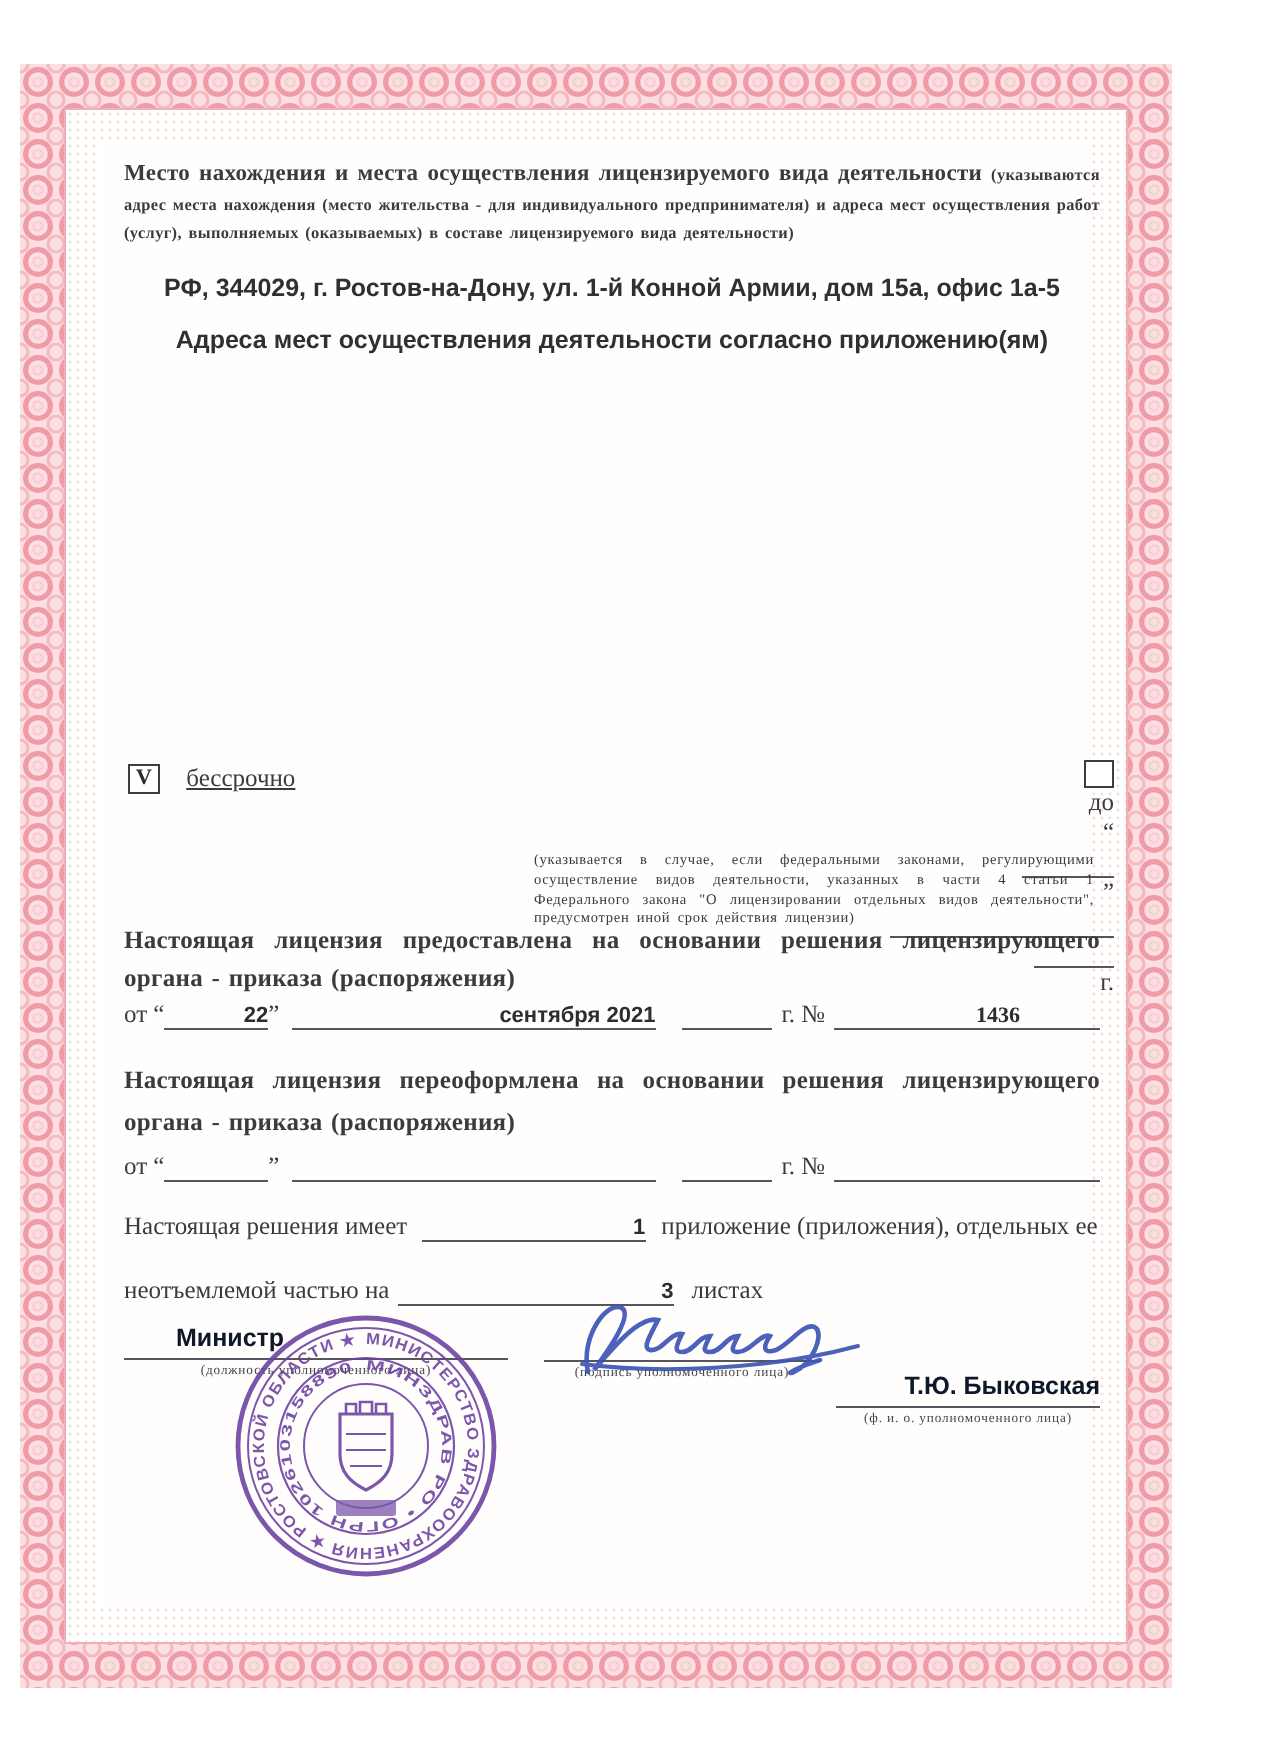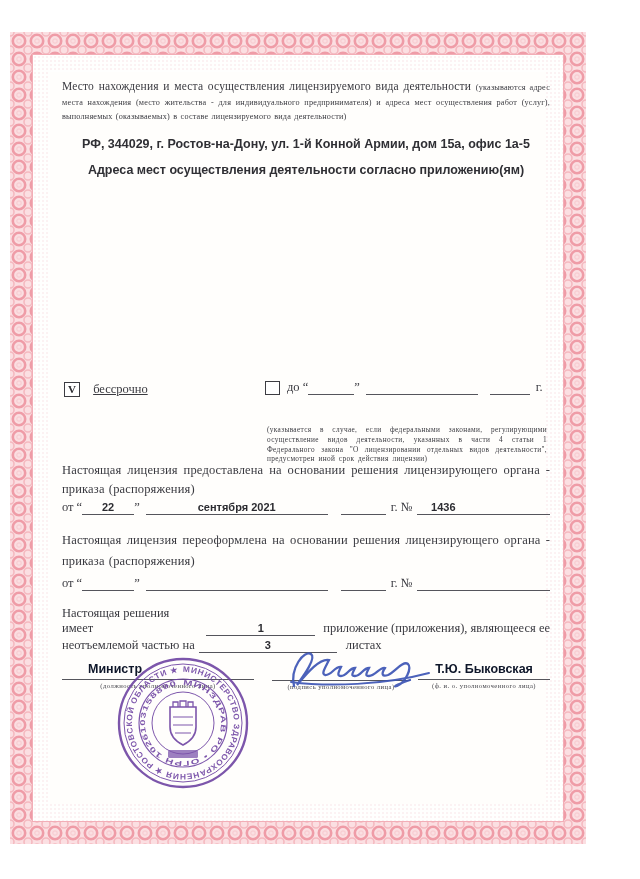--- a/index.html
+++ b/index.html
@@ -6,33 +6,33 @@
   body{width:640px;height:879px;background:#ffffff;position:relative;overflow:hidden;
        font-family:"Liberation Serif", serif;color:#3a3a40;}
   .abs{position:absolute;}
 
   
   #frame{left:10px;top:32px;}
 
   
   #content{left:62px;top:80px;width:488px;height:760px;font-size:12.5px;}
 
-  .serif-just{text-align:justify;word-spacing:1px;letter-spacing:.15px;line-height:19px;}
+  .serif-just{text-align:justify;word-spacing:1px;letter-spacing:.15px;line-height:19px;font-weight:bold;}
   .intro{line-height:12.5px;}
   .intro .lead{font-size:11.5px;}
   .intro .note{font-size:8.2px;letter-spacing:.2px;}
   .addr{font-family:"Liberation Sans",sans-serif;font-weight:700;font-size:12.5px;
         color:#2f2f34;text-align:center;width:488px;}
   .finenote{font-size:7.3px;line-height:9.8px;letter-spacing:.35px;word-spacing:1.5px;
             text-align:justify;width:280px;}
   .cbx{display:inline-block;width:14px;height:13px;border:1.4px solid #3c3c42;
        text-align:center;vertical-align:middle;background:#fff;}
   .cbx .mark{font-weight:700;font-size:11px;line-height:13px;display:block;color:#2c2c31;}
   .fill-line{display:inline-block;border-bottom:1.1px solid #55555c;height:14px;
-             text-align:center;vertical-align:baseline;}
+             text-align:right;vertical-align:baseline;}
   .fill-val{font-family:"Liberation Sans",sans-serif;font-weight:700;font-size:11px;
             color:#2c2c31;position:relative;top:0px;}
   .rowflex{display:flex;align-items:flex-end;font-size:12.5px;}
   .sig-line{border-bottom:1.1px solid #55555c;height:0;}
   .caption{font-size:6.6px;letter-spacing:.45px;color:#46464c;text-align:center;
            margin-top:2px;white-space:nowrap;}
   .bold-sans{font-family:"Liberation Sans",sans-serif;font-weight:700;font-size:12.5px;color:#0f172a;}
 </style>
 </head>
 <body>
@@ -71,21 +71,21 @@
 
   <div class="abs addr" style="left:0;top:57px;">РФ, 344029, г. Ростов-на-Дону, ул. 1-й Конной Армии, дом 15а, офис 1а-5</div>
   <div class="abs addr" style="left:0;top:83px;">Адреса мест осуществления деятельности согласно приложению(ям)</div>
 
 
   <div class="abs" style="left:2px;top:301px;">
     <span class="cbx"><span class="mark">V</span></span>
     <span style="margin-left:10px;font-size:12.5px;vertical-align:middle;text-decoration:underline;">бессрочно</span>
   </div>
 
-  <div class="abs rowflex" style="left:203px;top:300px;width:292px;">
+  <div class="abs rowflex" style="left:203px;top:300px;width:292px;flex-direction:column;">
     <span class="cbx" style="width:13px;height:12px;">
         <span class="mark" style="line-height:12px;"></span>
       </span>
     <span style="margin-left:7px;">до</span>
     <span style="margin-left:3px;">“</span>
     <span class="fill-line" style="width:46px;"></span>
     <span>”</span>
     <span class="fill-line" style="width:112px;margin-left:6px;"></span>
     <span class="fill-line" style="width:40px;margin-left:12px;"></span>
     <span style="margin-left:6px;">г.</span>
@@ -96,40 +96,40 @@
   <div class="abs serif-just" style="left:0;top:381px;width:488px;">Настоящая лицензия предоставлена на основании решения лицензирующего органа - приказа (распоряжения)</div>
 
   <div class="abs rowflex" style="left:0;top:420px;width:488px;">
     <span>от</span>
     <span style="margin-left:3px;">“</span>
     <span class="fill-line" style="width:52px;"><span class="fill-val">22</span></span>
     <span>”</span>
     <span class="fill-line" style="width:182px;margin-left:6px;"><span class="fill-val">сентября 2021</span></span>
     <span class="fill-line" style="width:45px;margin-left:13px;"></span>
     <span style="margin-left:5px;white-space:nowrap;">г. №</span>
-    <span class="fill-line" style="flex:1;margin-left:4px;"><span class="fill-val" style="position:relative;left:-40px;">1436</span></span>
+    <span class="fill-line" style="flex:1;margin-left:4px;"><span class="fill-val" style="position:relative;left:-40px;font-family:Liberation Serif, serif;">1436</span></span>
   </div>
 
   <div class="abs serif-just" style="left:0;top:450px;width:488px;line-height:21px;">Настоящая лицензия переоформлена на основании решения лицензирующего органа - приказа (распоряжения)</div>
 
   <div class="abs rowflex" style="left:0;top:496px;width:488px;">
     <span>от</span>
     <span style="margin-left:3px;">“</span>
     <span class="fill-line" style="width:52px;"><span class="fill-val"></span></span>
     <span>”</span>
     <span class="fill-line" style="width:182px;margin-left:6px;"></span>
     <span class="fill-line" style="width:45px;margin-left:13px;"></span>
     <span style="margin-left:5px;white-space:nowrap;">г. №</span>
     <span class="fill-line" style="flex:1;margin-left:4px;"></span>
   </div>
 
   <div class="abs rowflex" style="left:0;top:526px;width:488px;">
     <span>Настоящая решения имеет</span>
     <span class="fill-line" style="width:112px;margin-left:7px;"><span class="fill-val">1</span></span>
-    <span style="margin-left:8px;white-space:nowrap;">приложение (приложения), являющееся ее</span>
+    <span style="margin-left:8px;white-space:nowrap;">приложение (приложения), отдельных ее</span>
   </div>
 
   <div class="abs rowflex" style="left:0;top:558px;width:488px;">
     <span>неотъемлемой частью на</span>
     <span class="fill-line" style="width:138px;margin-left:4px;"><span class="fill-val">3</span></span>
     <span style="margin-left:9px;">листах</span>
   </div>
 
   <div class="abs" style="left:0;top:582px;width:192px;">
     <div class="bold-sans" style="margin-left:26px;margin-bottom:3px;">Министр</div>
@@ -137,21 +137,21 @@
     <div class="caption">(должность уполномоченного лица)</div>
   </div>
 
   <div class="abs" style="left:210px;top:582px;width:138px;">
     <div style="height:18px;"></div>
     <div class="sig-line"></div>
     <div class="caption">(подпись уполномоченного лица)</div>
   </div>
 
   <div class="abs" style="left:356px;top:582px;width:132px;">
-    <div class="bold-sans" style="text-align:center;margin-bottom:3px;">Т.Ю. Быковская</div>
+    <div class="bold-sans" style="text-align:right;margin-bottom:3px;margin-top:24px;">Т.Ю. Быковская</div>
     <div class="sig-line"></div>
     <div class="caption">(ф. и. о. уполномоченного лица)</div>
   </div>
 
   <svg class="abs" style="left:222px;top:562px;" width="150" height="52" viewBox="0 0 150 52">
     <g fill="none" stroke="#3d55b5" stroke-width="2.3" stroke-linecap="round" opacity="0.92">
       <path d="M10 44 C6 26 20 8 27 12 C33 16 18 36 13 43 C24 30 36 16 45 18 C41 26 37 32 41 33 C47 34 51 24 57 25 C54 31 53 34 57 34 C63 34 65 26 71 26 C68 32 67 34 71 34 C77 34 79 26 85 26 C82 32 81 34 85 34 C91 34 97 24 101 26 C97 32 98 35 104 33 C111 30 119 18 124 22 C128 26 122 40 113 44 C107 46 116 41 126 38"></path>
       <path d="M7 40 C45 45 100 43 145 31" stroke-width="2"></path>
     </g>
   </svg>

